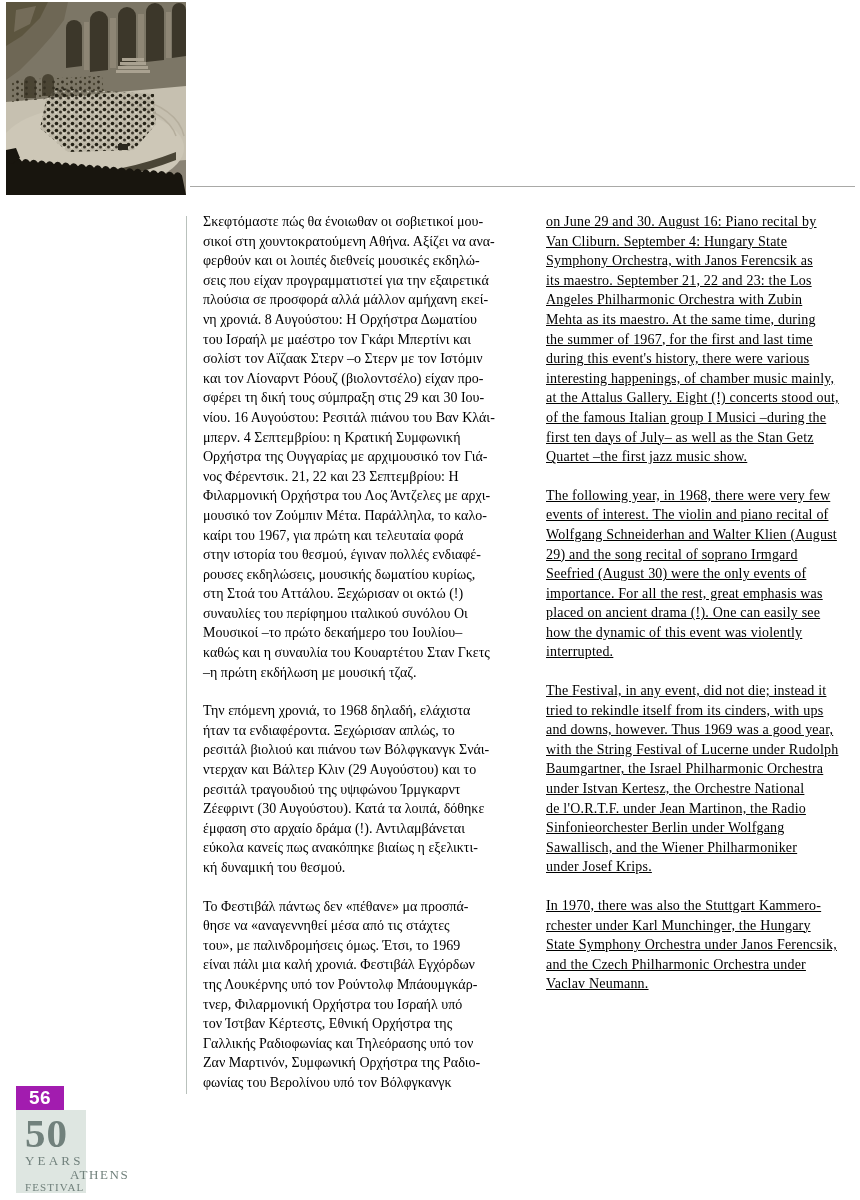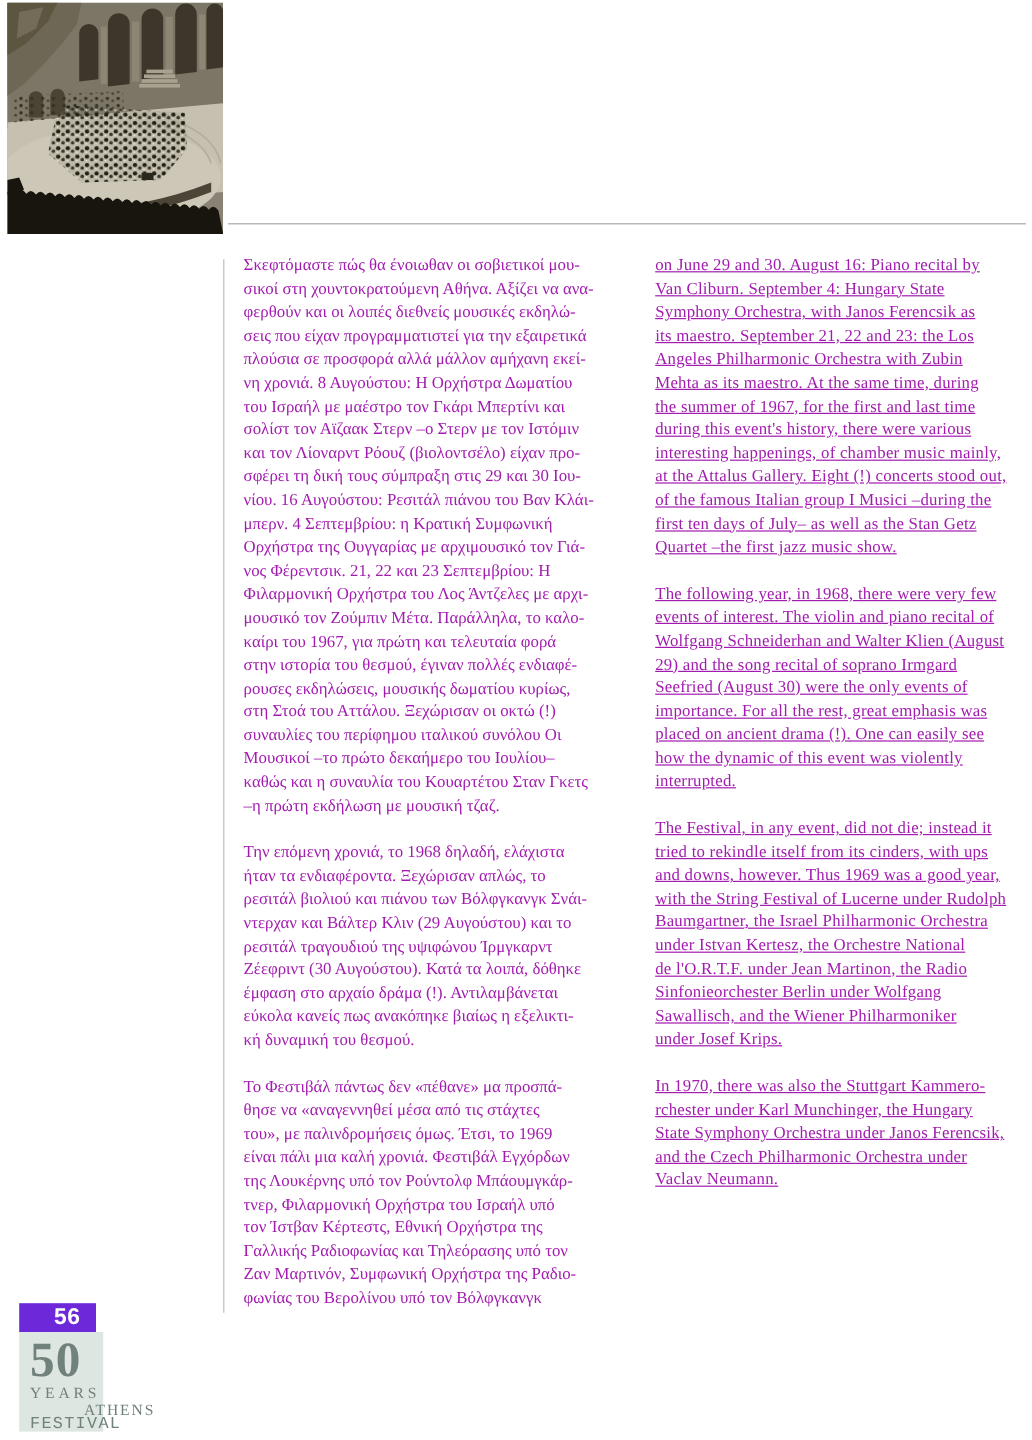--- a/index.html
+++ b/index.html
@@ -33,39 +33,39 @@
     position: absolute;
     left: 186px; top: 216px;
     width: 1px; height: 878px;
     background: #b9c1bc;
   }
 
   
   .col {
     position: absolute;
     top: 212px;
-    color: #a21caf;
+    color: #000000;
     font-size: 14px;
     line-height: 19.6px;
     text-align: left;
   }
   .col p {
     margin: 0 0 19px 0;
     white-space: pre-line;
   }
   .col-greek  { left: 203px; width: 318px; }
   .col-english{ left: 546px; width: 330px; letter-spacing: 0.2px; text-decoration: underline; }
 
   
   .pagenum-box {
     position: absolute;
     left: 16px; top: 1086px;
     width: 48px; height: 24px;
-    background: #6d28d9;
-    display: flex; align-items: center; justify-content: center; padding-left: 16px;
+    background: #a21caf;
+    display: flex; align-items: center; justify-content: center;
   }
   .pagenum-box span {
     font-family: "Liberation Sans", sans-serif;
     font-weight: bold;
     font-size: 19px;
     color: #ffffff;
     letter-spacing: 0.5px;
   }
   .logo-box {
     position: absolute;
@@ -83,21 +83,21 @@
     line-height: 42px;
     letter-spacing: 1px;
   }
   .logo-line {
     font-family: "Liberation Serif", "DejaVu Serif", serif;
     font-size: 13px;
     line-height: 13.5px;
   }
   .logo-years    { letter-spacing: 3.2px; }
   .logo-athens   { letter-spacing: 1.6px; margin-left: 45px; }
-  .logo-festival { font-size: 14px; letter-spacing: 1.1px; font-family: Liberation Mono, monospace; }
+  .logo-festival { font-size: 11px; letter-spacing: 1.1px; }
 </style>
 </head>
 <body>
 
 <div class="page">
 
   <div class="photo">
     <svg width="180" height="193" viewBox="0 0 180 193">
       <defs>
         <pattern id="orch" width="8" height="7" patternUnits="userSpaceOnUse">

